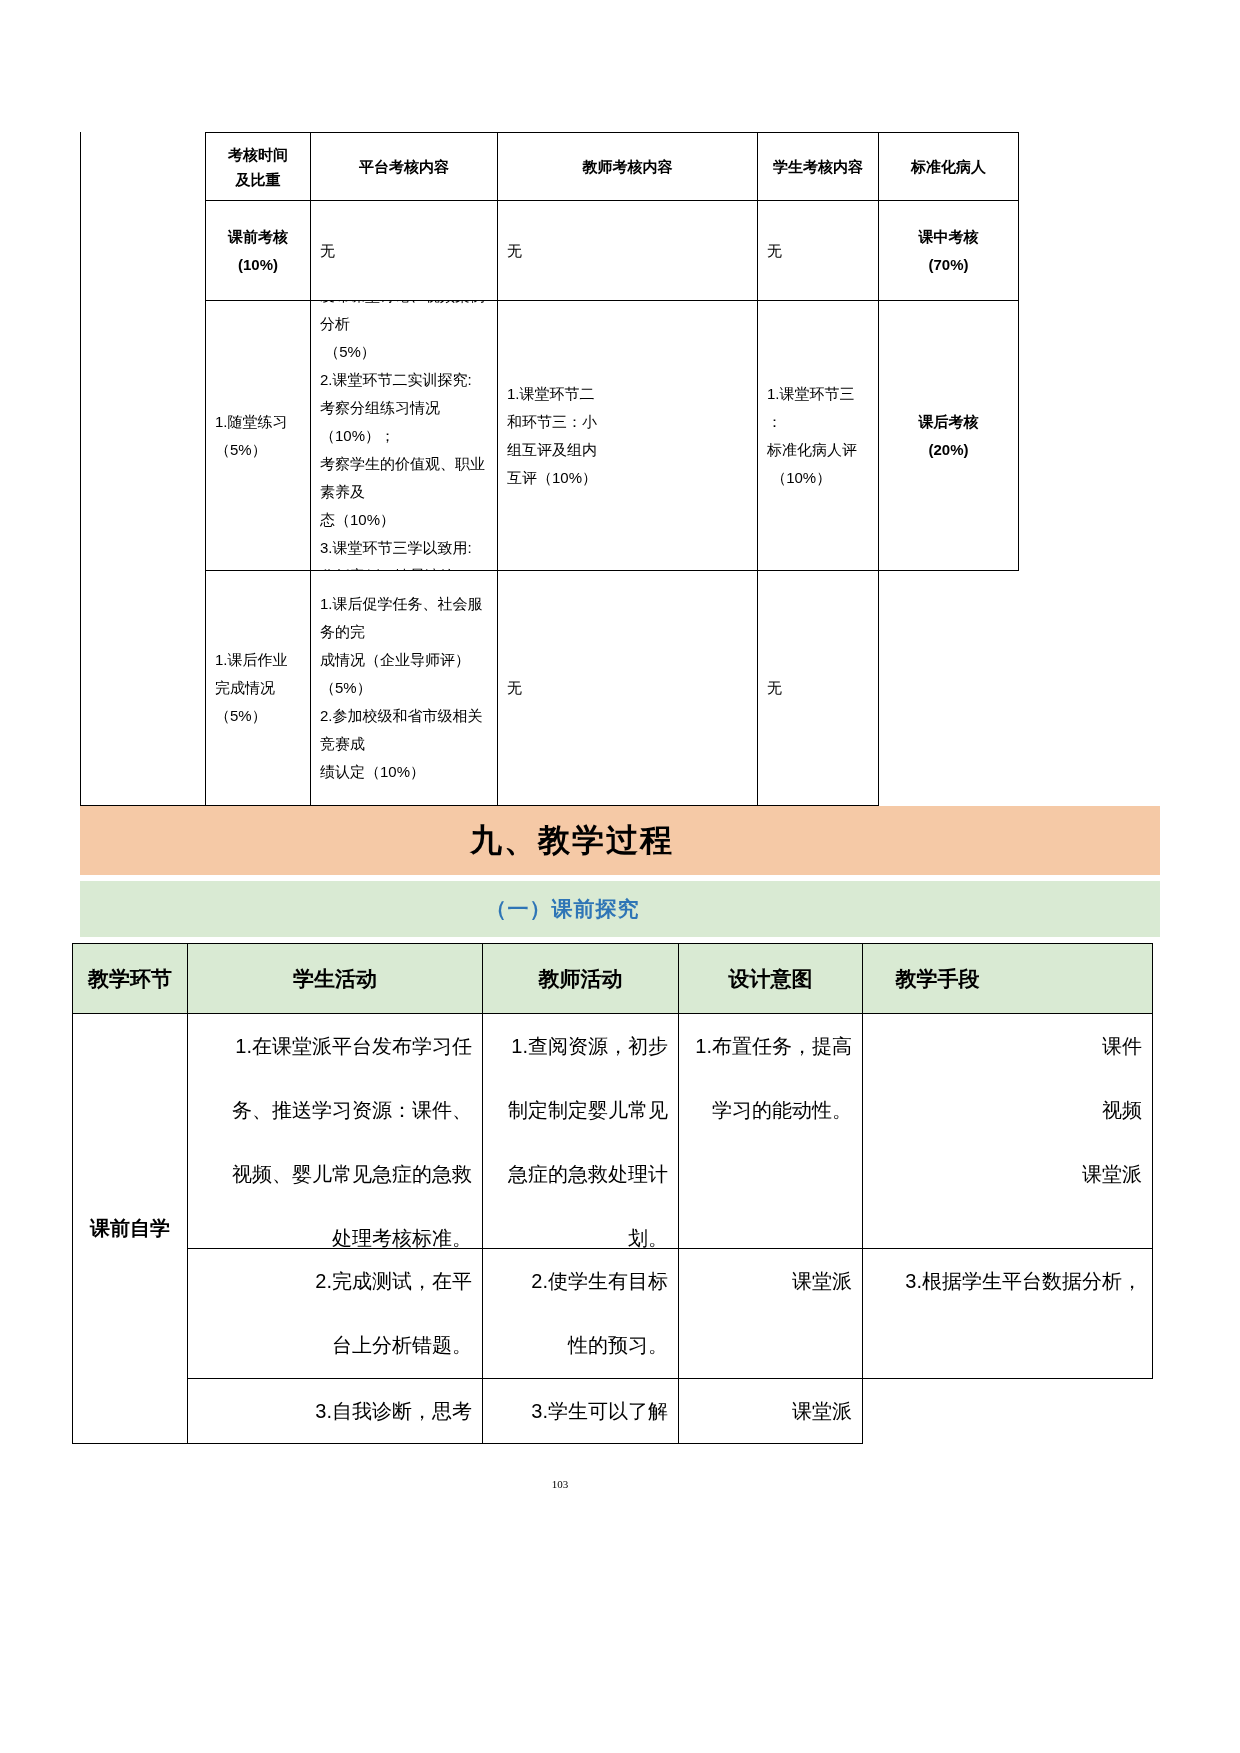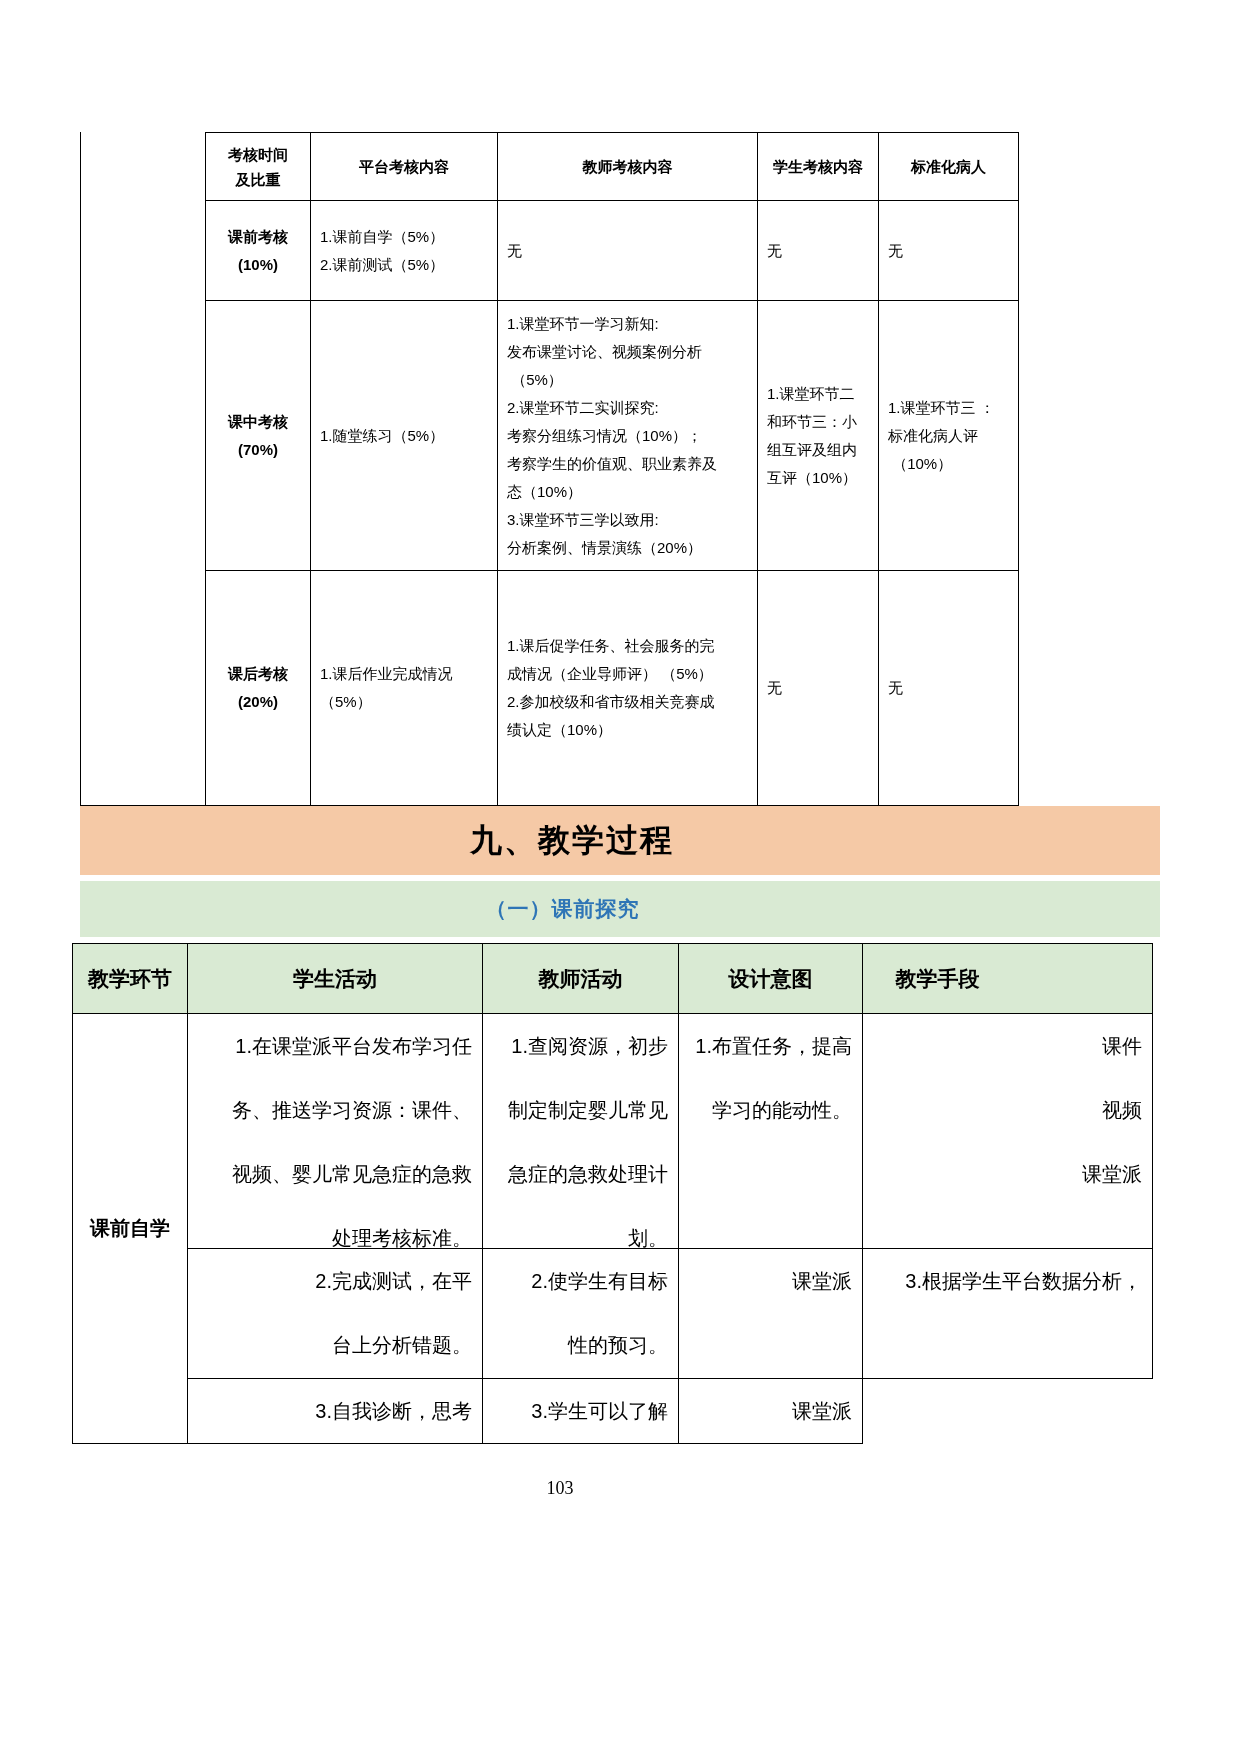--- a/index.html
+++ b/index.html
@@ -80,21 +80,21 @@
     display:flex; align-items:center; justify-content:center;
   }
   .proc-grid .cell {
     padding:0 10px; line-height:64px; white-space:pre-wrap;text-align:right;
   }
 
   
   .page-number {
     position:absolute; top:1478px; left:0; width:1120px;
     text-align:center;
-    font-size:18px;
+    font-size:11px;
     font-family:"Liberation Serif","DejaVu Serif",serif;
   }
 </style>
 </head>
 <body>
 
 <div class="page">
 
   <div class="assess-wrap">
     <div class="empty-col"></div>
@@ -102,22 +102,20 @@
 
       <div class="hdr">考核时间
 及比重</div>
       <div class="hdr">平台考核内容</div>
       <div class="hdr">教师考核内容</div>
       <div class="hdr">学生考核内容</div>
       <div class="hdr">标准化病人</div>
 
       <div class="lbl">课前考核
 (10%)</div>
-      <div>1.课前自学（5%）
-2.课前测试（5%）</div>
       <div>无</div>
       <div>无</div>
       <div>无</div>
 
       <div class="lbl">课中考核
 (70%)</div>
       <div>1.随堂练习（5%）</div>
       <div>1.课堂环节一学习新知:
 发布课堂讨论、视频案例分析
  （5%）

